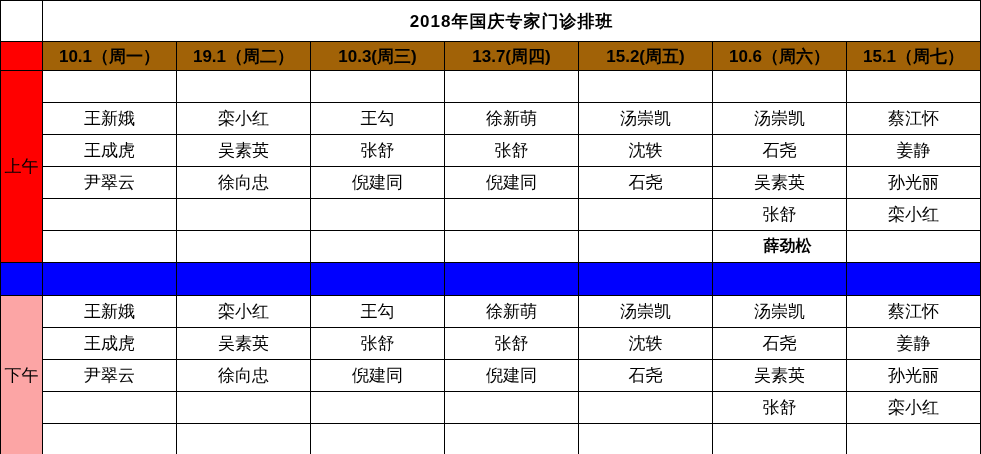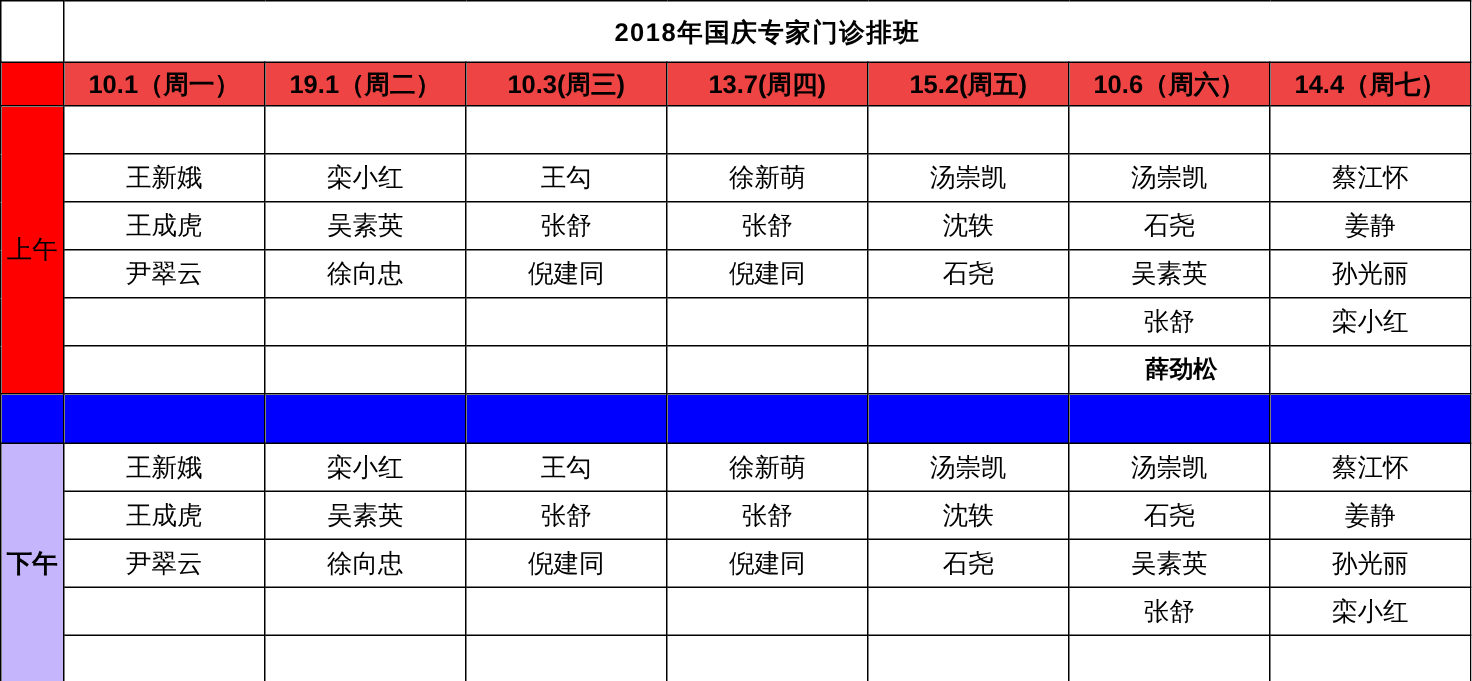--- a/index.html
+++ b/index.html
@@ -47,41 +47,41 @@
     background: #ffffff;
     letter-spacing: 1px;
   }
   .title-corner {
     background: #ffffff;
     border-right: 1px solid #000000;
   }
 
   
   .hdr {
-    background: #ef4444;
+    background: #a16207;
     font-size: 16px;
     font-weight: bold;
     height: 28px;
   }
   .hdr-corner {
     background: #ff0000;
     border: 1px solid #000000;
   }
 
   
   .label-am {
     background: #ff0000;
     font-size: 15px;
     font-weight: normal;
     color: #000000;
   }
   .label-pm {
-    background: #c4b5fd;
+    background: #fca5a5;
     font-size: 15px;
-    font-weight: bold;
+    font-weight: normal;
     color: #000000;
   }
   .label-inner {
     display: block;
   }
 
   
   .divider td {
     background: #0000ff;
     height: 32px;
@@ -124,21 +124,21 @@
       </tr>
 
       <tr>
         <td class="hdr-corner"></td>
         <td class="hdr">10.1（周一）</td>
         <td class="hdr">19.1（周二）</td>
         <td class="hdr">10.3(周三)</td>
         <td class="hdr">13.7(周四)</td>
         <td class="hdr">15.2(周五)</td>
         <td class="hdr">10.6（周六）</td>
-        <td class="hdr">14.4（周七）</td>
+        <td class="hdr">15.1（周七）</td>
       </tr>
 
       <tr>
         <td class="label-am" rowspan="6">
           <span class="label-inner">上午</span>
         </td>
         <td class="empty-cell"></td>
         <td class="empty-cell"></td>
         <td class="empty-cell"></td>
         <td class="empty-cell"></td>

